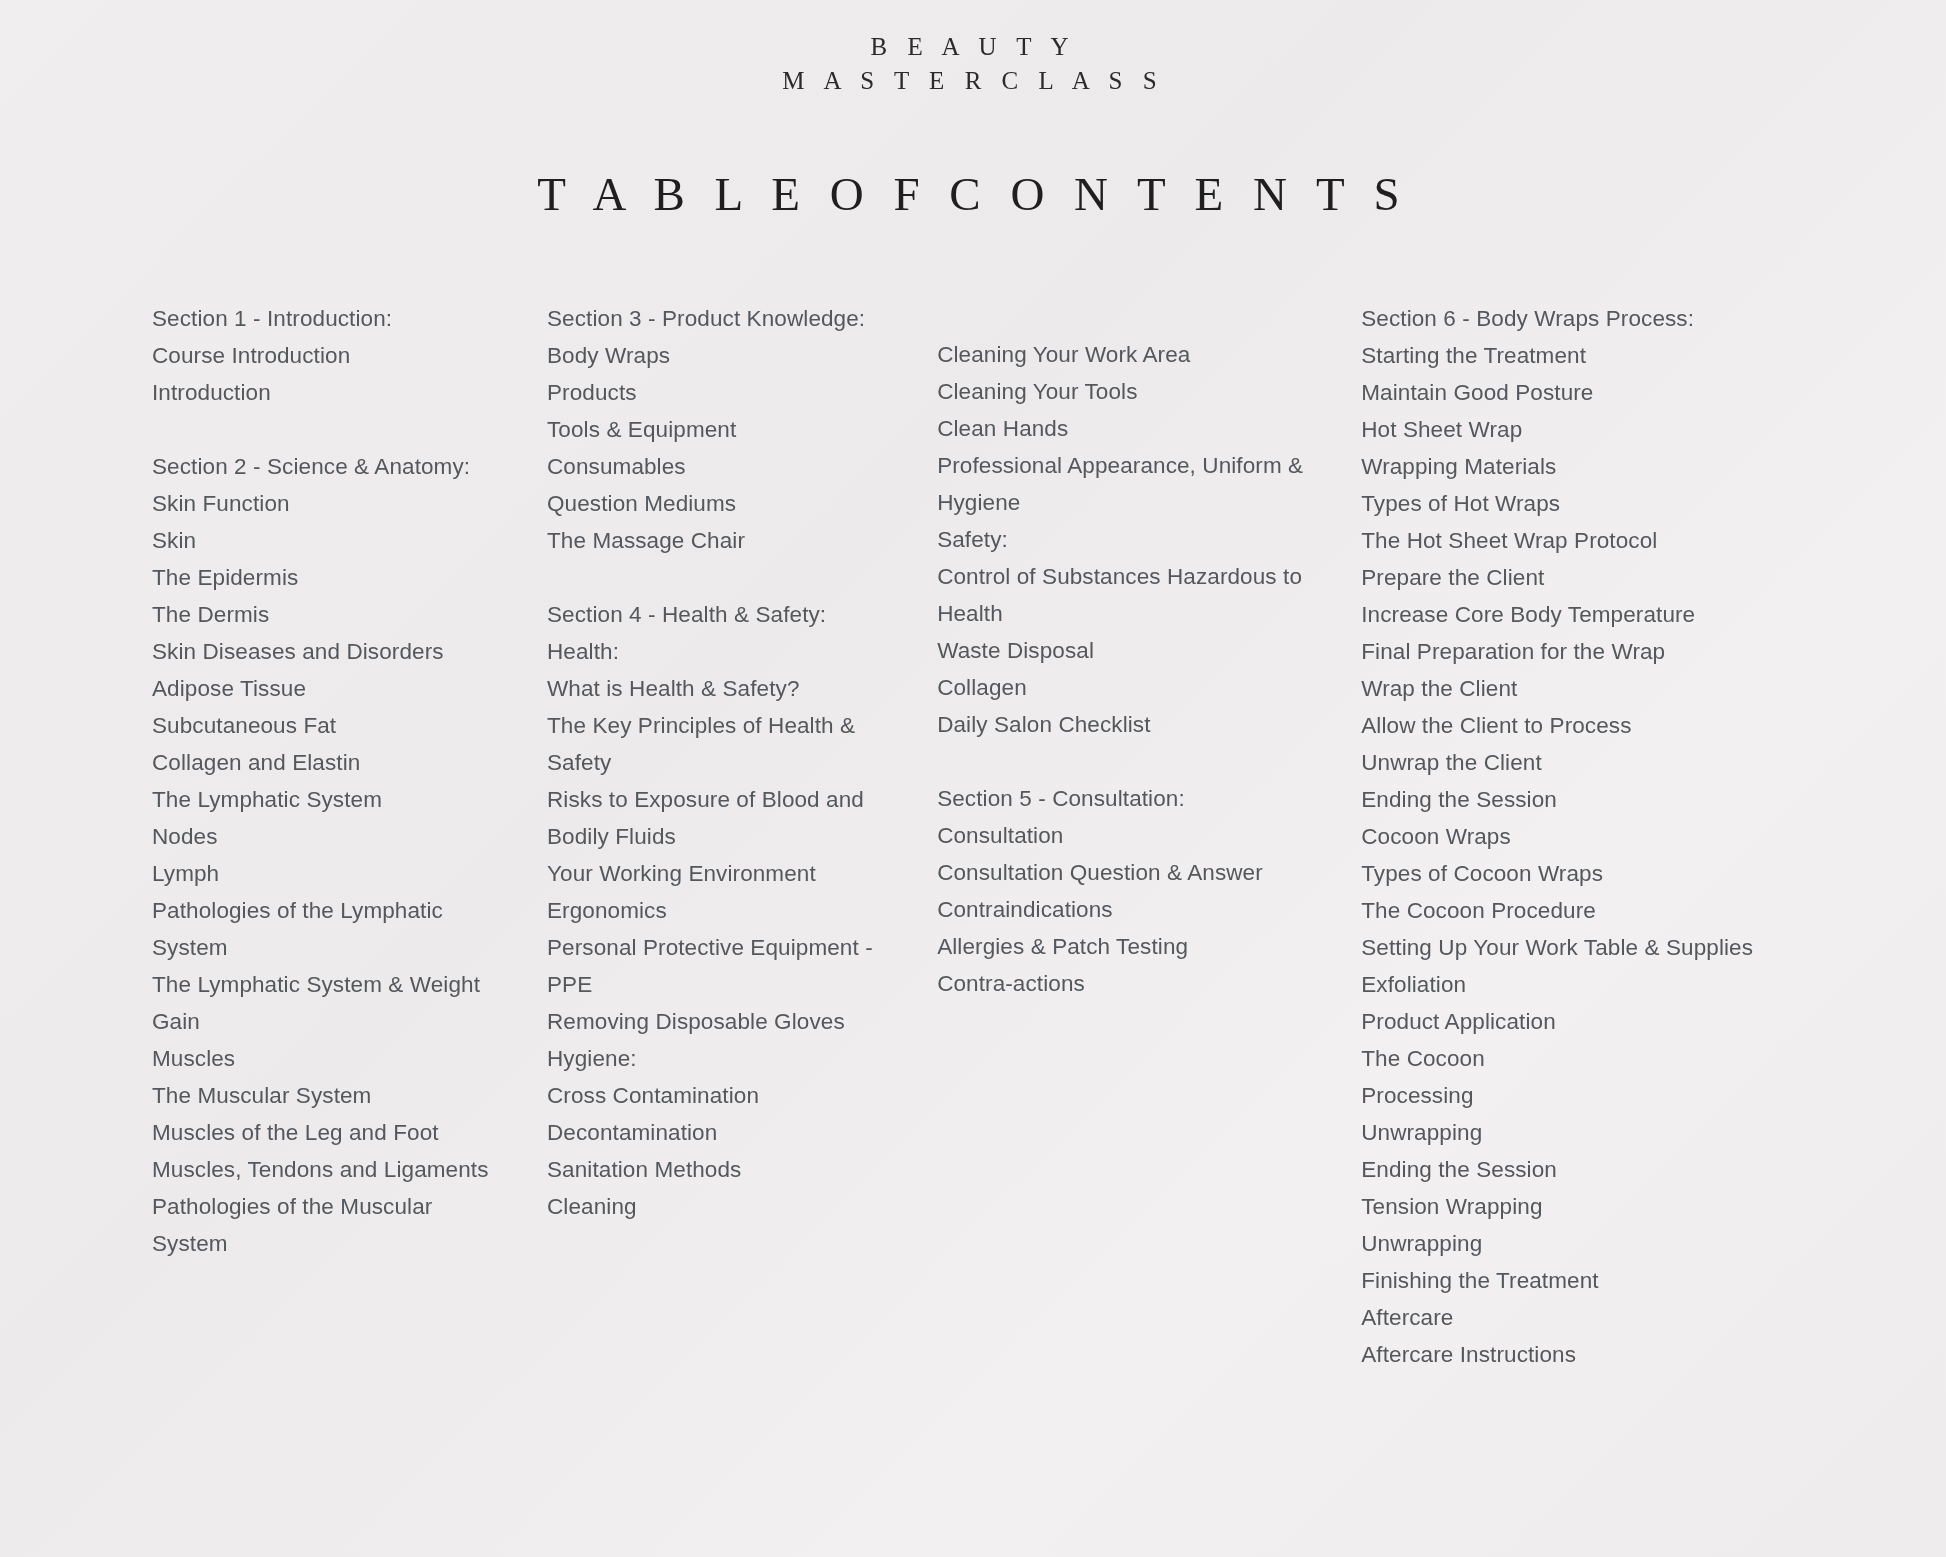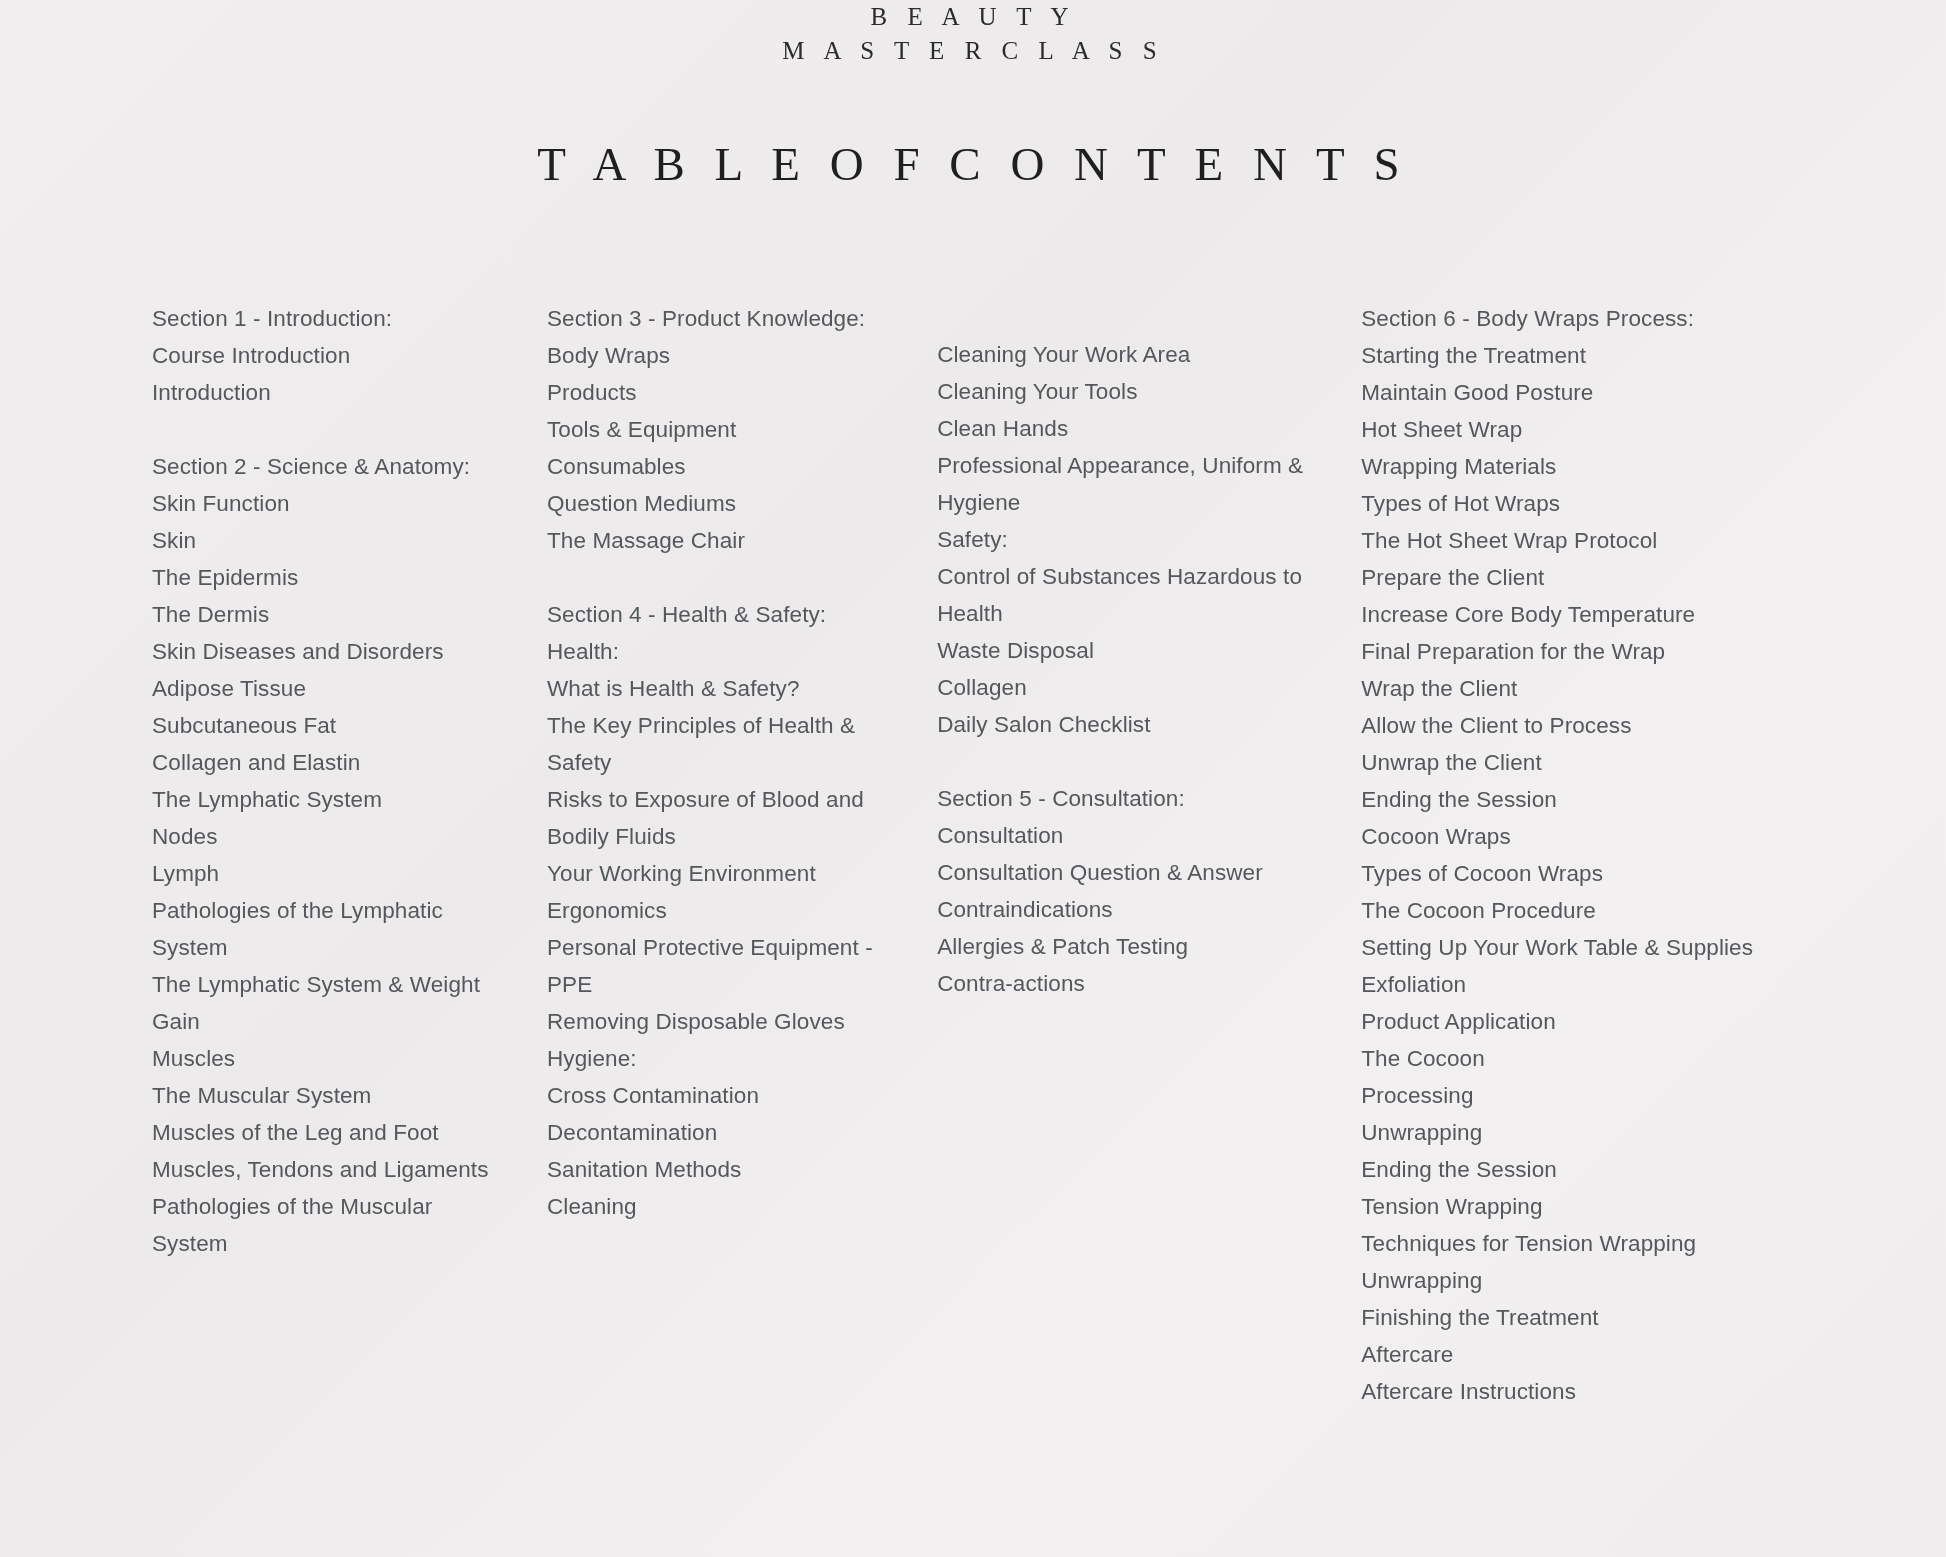--- a/index.html
+++ b/index.html
@@ -16,20 +16,21 @@
     position: relative;
   }
   .page {
     width: 1946px;
     height: 1557px;
     position: relative;
     box-sizing: border-box;
   }
   .brand {
     text-align: center;
+    padding-top: 30px;
     font-family: "Liberation Serif", serif;
     color: #2b2b2b;
   }
   .brand .line1 {
     font-size: 25px;
     letter-spacing: 7px;
     line-height: 34px;
   }
   .brand .line2 {
     font-size: 25px;
@@ -175,21 +176,20 @@
         <div class="entry">Types of Cocoon Wraps</div>
         <div class="entry">The Cocoon Procedure</div>
         <div class="entry">Setting Up Your Work Table &amp; Supplies</div>
         <div class="entry">Exfoliation</div>
         <div class="entry">Product Application</div>
         <div class="entry">The Cocoon</div>
         <div class="entry">Processing</div>
         <div class="entry">Unwrapping</div>
         <div class="entry">Ending the Session</div>
         <div class="entry">Tension Wrapping</div>
-        <div class="entry">Techniques for Tension Wrapping</div>
         <div class="entry">Unwrapping</div>
         <div class="entry">Finishing the Treatment</div>
         <div class="entry">Aftercare</div>
         <div class="entry">Aftercare Instructions</div>
       </div>
   </div>
 
 </div>
 
 </body></html>

